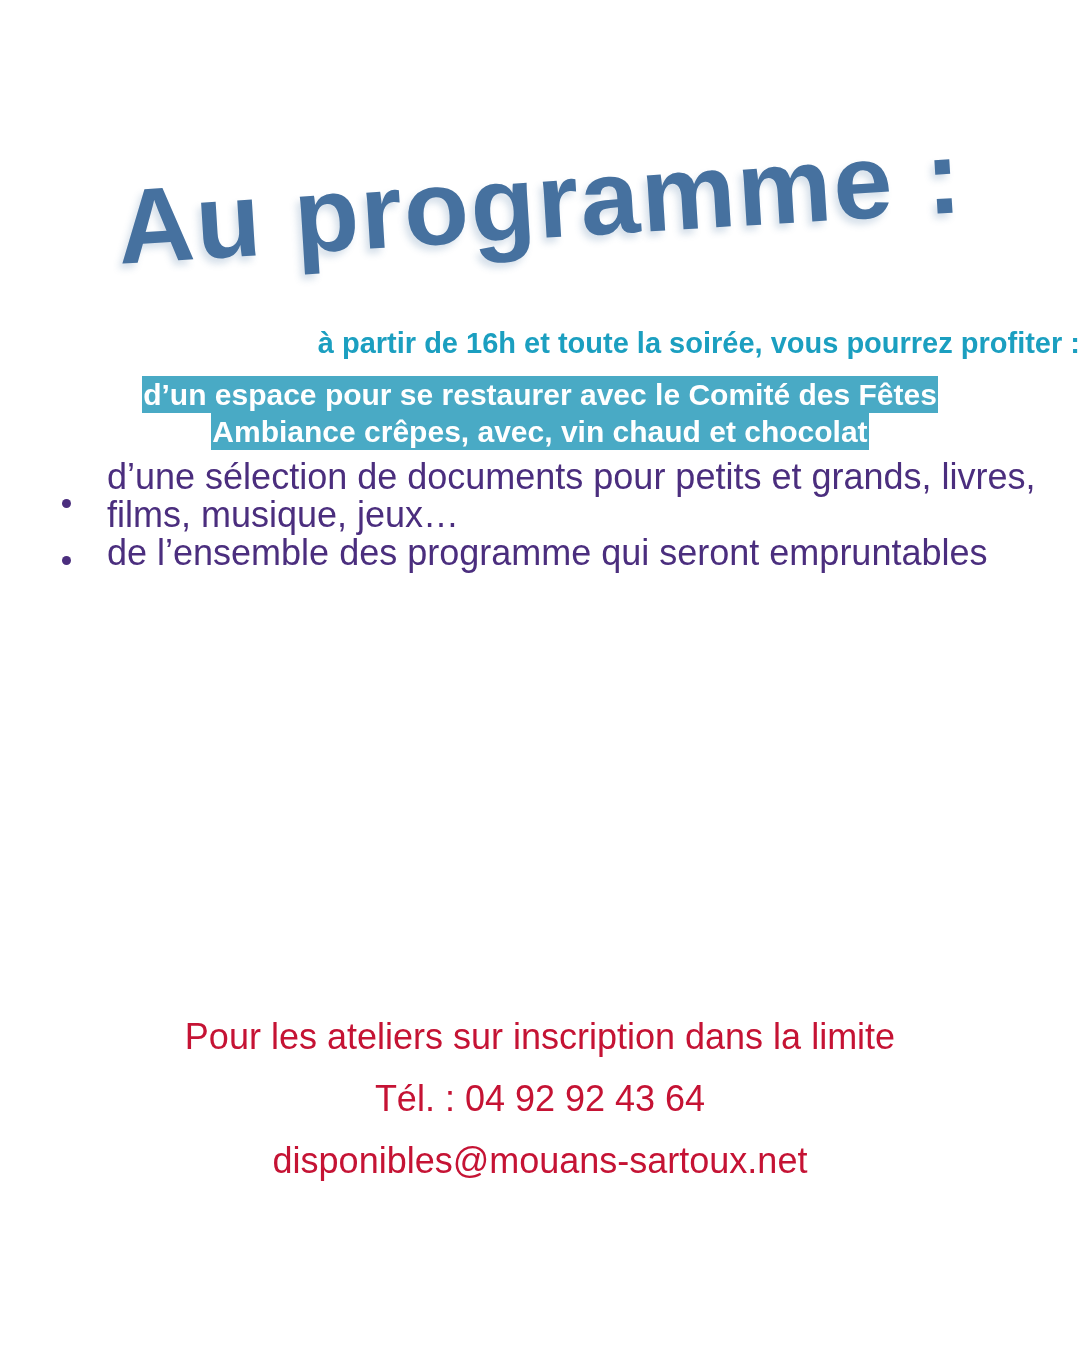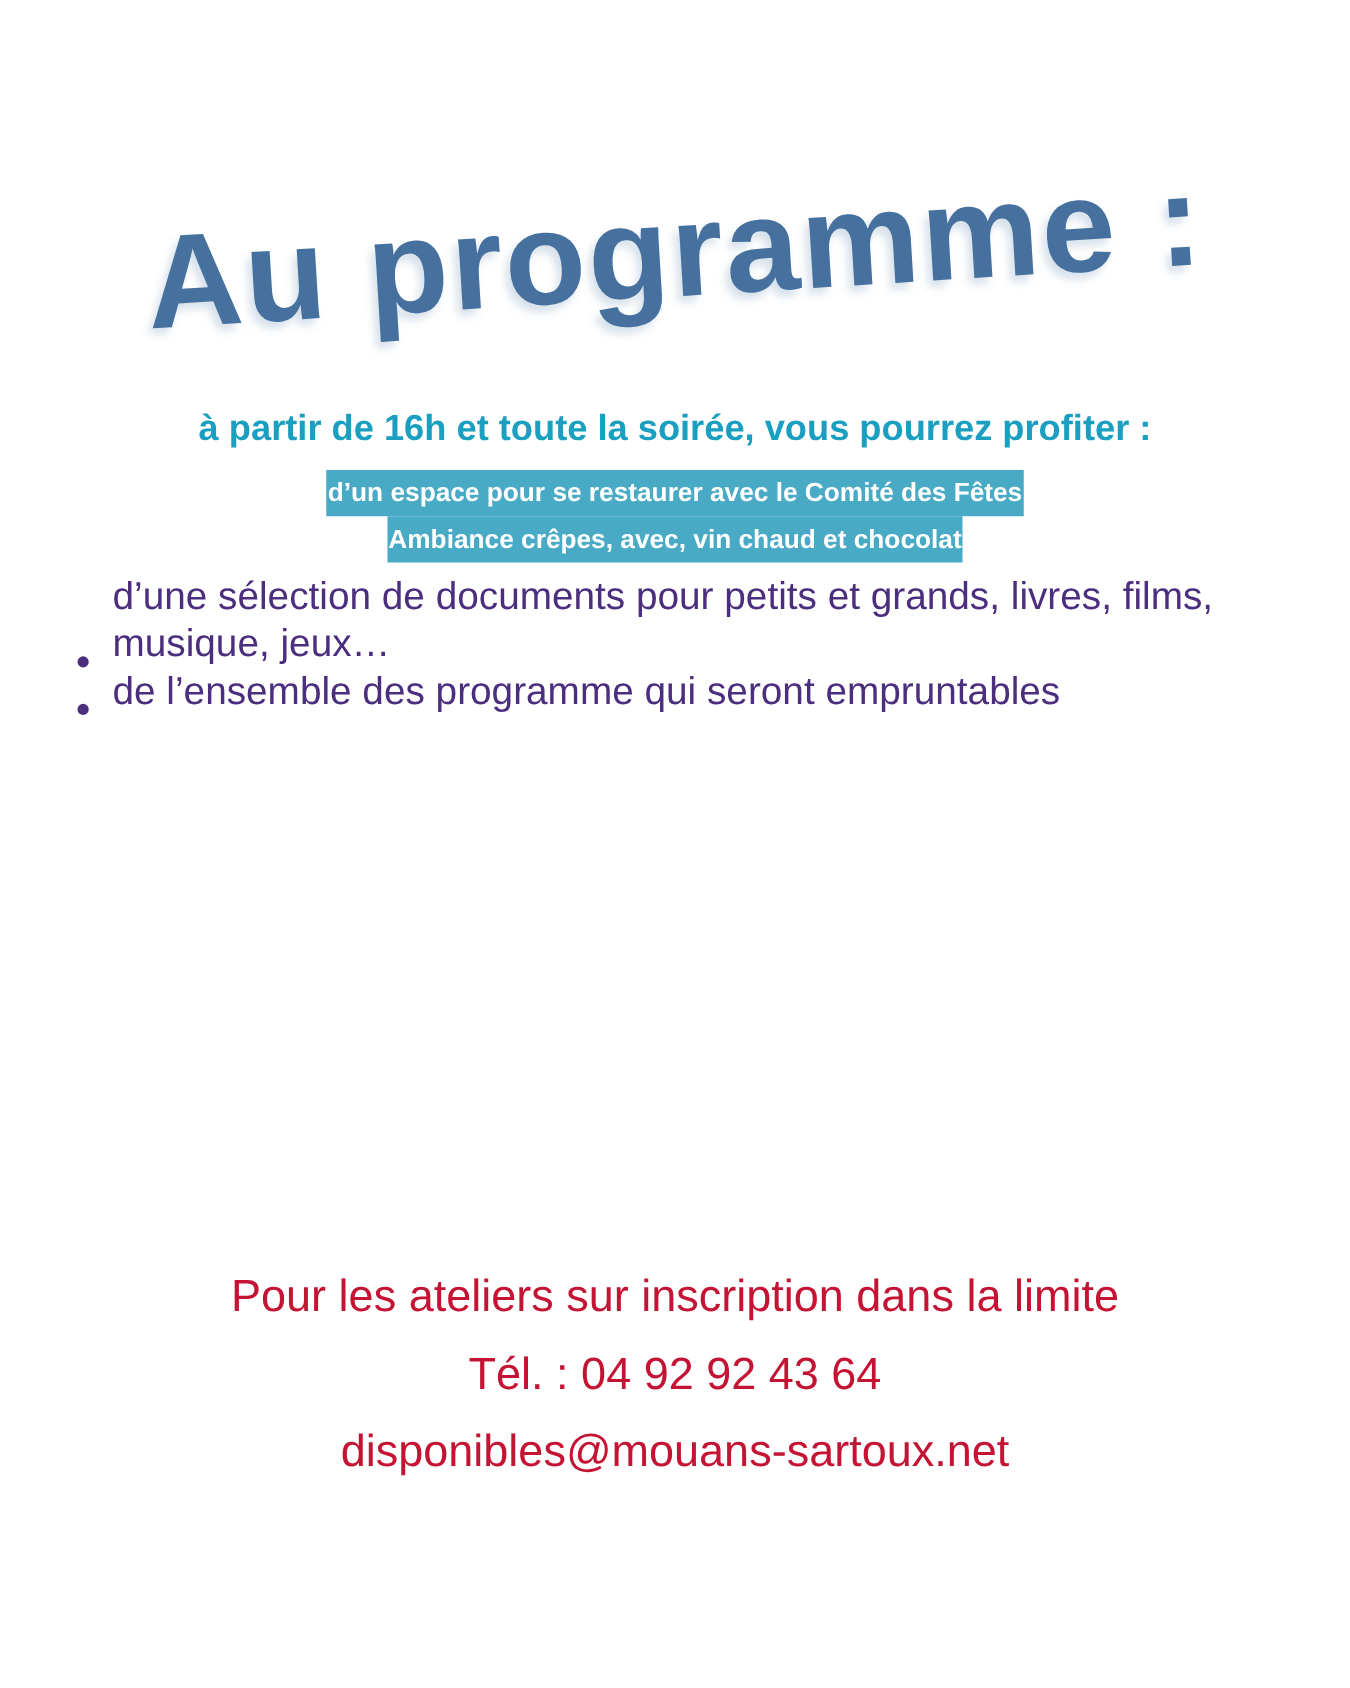--- a/index.html
+++ b/index.html
@@ -22,56 +22,57 @@
     line-height: 1;
     color: var(--title_blue, #46719f);
     transform: rotate(-3.5deg);
     text-shadow: -4px 5px 7px rgba(70, 113, 159, 0.22);
     white-space: nowrap;
   }
 
   .intro {
     position: absolute;
     top: 327px; left: 0; width: 1080px;
-    text-align: center;
+    text-align: right;
     font-size: 29px;
     font-weight: bold;
     color: var(--teal, #1b9fc0);
     white-space: nowrap;
   }
 
   .highlight {
     position: absolute;
     top: 376px; left: 0; width: 1080px;
     text-align: center;
   }
   .hl {
     display: block;
     width: fit-content;
     margin: 0 auto;
     background: var(--highlight_bg, #49aac5);
     color: var(--highlight_text, #ffffff);
     font-weight: bold;
-    font-size: 21px;
+    font-size: 30px;
     line-height: 37px;
     padding: 0 1px;
     white-space: nowrap;
   }
 
   .bullets {
     position: absolute;
     top: 458px; left: 62px; width: 975px;
     list-style: none;
     color: var(--purple, #4b2e7e);
   }
   .bullet {
     display: flex;
-    align-items: flex-end;
-    font-size: 31px;
+    align-items: center;
+    font-size: 36px;
     line-height: 38px;
+    gap: 17px;
   }
   .dot {
     flex: 0 0 auto;
     width: 9px; height: 9px;
     border-radius: 50%;
     background: var(--purple, #4b2e7e);
     margin: 15px 19px 0 0;
   }
   .btxt { flex: 1 1 auto; }
 

